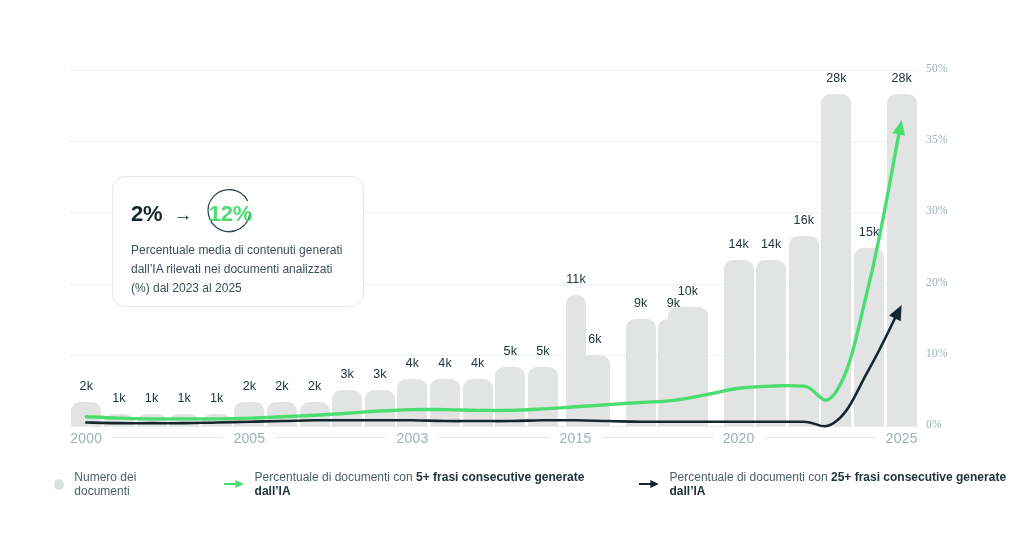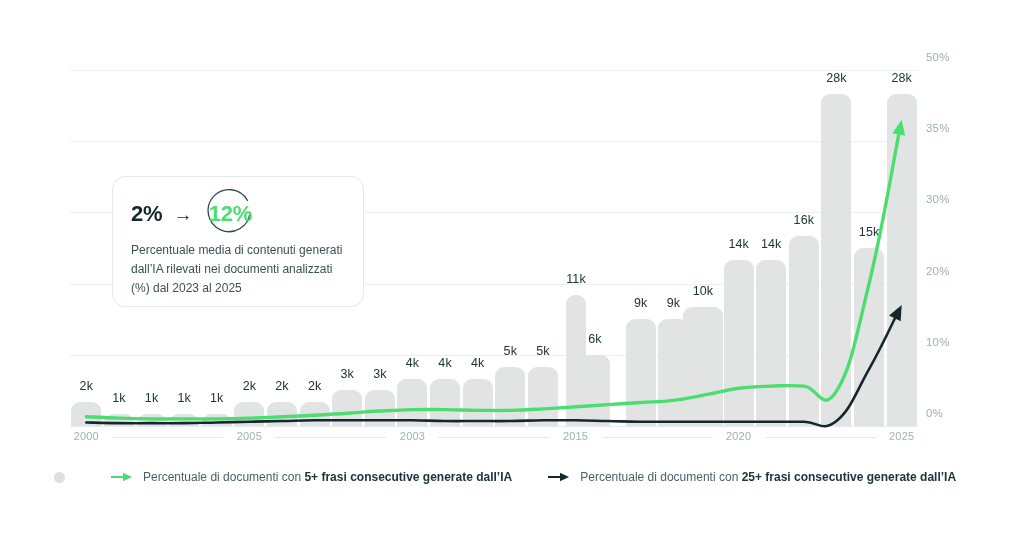--- a/index.html
+++ b/index.html
@@ -48,37 +48,37 @@
   
   #series {
     position: absolute; left: 0; top: 0;
     width: 100%; height: 100%;
     overflow: visible;
   }
 
   
   #y-axis {
     position: absolute;
-    left: 926px; top: 57px;
-    width: 60px; height: 356px;
+    left: 926px; top: 68px;
+    width: 60px; height: 356px; font-family: Liberation Serif, serif;
   }
   .ytick {
     position: absolute; left: 0;
     font-size: 11.5px; color: #9fb0b4;
     transform: translateY(-50%);
     letter-spacing: .2px;
   }
   #x-axis {
     position: absolute;
     left: 70px; top: 430px;
     width: 848px; height: 20px;
   }
   .xtick {
     position: absolute; top: 0;
-    font-size: 11px; color: #9fb0b4;
+    font-size: 14px; color: #9fb0b4;
     transform: translateX(-50%);
     letter-spacing: .2px;
   }
   .xdash {
     position: absolute; top: 7px;
     height: 1px; background: #e3e9e9;
   }
 
   
   #title {
@@ -217,21 +217,21 @@
           <div class="bar-label" style="bottom: 134.533px;">11k</div>
         </div>
         <div class="bar-wrap" style="left: 555.769px; width: 30px;">
           <div class="bar" style="height: 106.8px; background: rgb(226, 228, 228);"></div>
           <div class="bar-label" style="bottom: 110.8px;">9k</div>
         </div>
         <div class="bar-wrap" style="left: 588.385px; width: 30px;">
           <div class="bar" style="height: 106.8px; background: rgb(226, 228, 228);"></div>
           <div class="bar-label" style="bottom: 110.8px;">9k</div>
         </div>
-        <div class="bar-wrap" style="left: 613px; width: 40px; margin-top: 16px;">
+        <div class="bar-wrap" style="left: 598px; width: 40px; margin-top: 16px;">
           <div class="bar" style="height: 118.667px; background: rgb(226, 228, 228);"></div>
           <div class="bar-label" style="bottom: 122.667px;">10k</div>
         </div>
         <div class="bar-wrap" style="left: 653.615px; width: 30px;">
           <div class="bar" style="height: 166.133px; background: rgb(226, 228, 228);"></div>
           <div class="bar-label" style="bottom: 170.133px;">14k</div>
         </div>
         <div class="bar-wrap" style="left: 686.231px; width: 30px;">
           <div class="bar" style="height: 166.133px; background: rgb(226, 228, 228);"></div>
           <div class="bar-label" style="bottom: 170.133px;">14k</div>
@@ -295,20 +295,21 @@
         </svg>
         <span id="cal-to">12%</span>
       </span>
     </div>
     <div id="callout-body">Percentuale media di contenuti generati dall’IA rilevati nei documenti analizzati (%) dal 2023 al 2025</div>
   </div>
 
   <div id="legend">
       <div class="legend-item">
         <span class="legend-dot" style="background: rgb(221, 224, 224);"></span>
+        <span>Numero dei documenti</span>
       </div>
       <div class="legend-item">
         <svg width="22" height="12" viewBox="0 0 22 12" class="legend-arrow">
           <line x1="0" y1="6" x2="13" y2="6" stroke="#4cdd70" stroke-width="2" stroke-linecap="round"></line>
           <polygon points="21,6 12,1.8 12,10.2" fill="#4cdd70"></polygon>
         </svg>
         <span>Percentuale di documenti con <b>5+ frasi consecutive generate dall’IA</b></span>
       </div>
       <div class="legend-item">
         <svg width="22" height="12" viewBox="0 0 22 12" class="legend-arrow">

